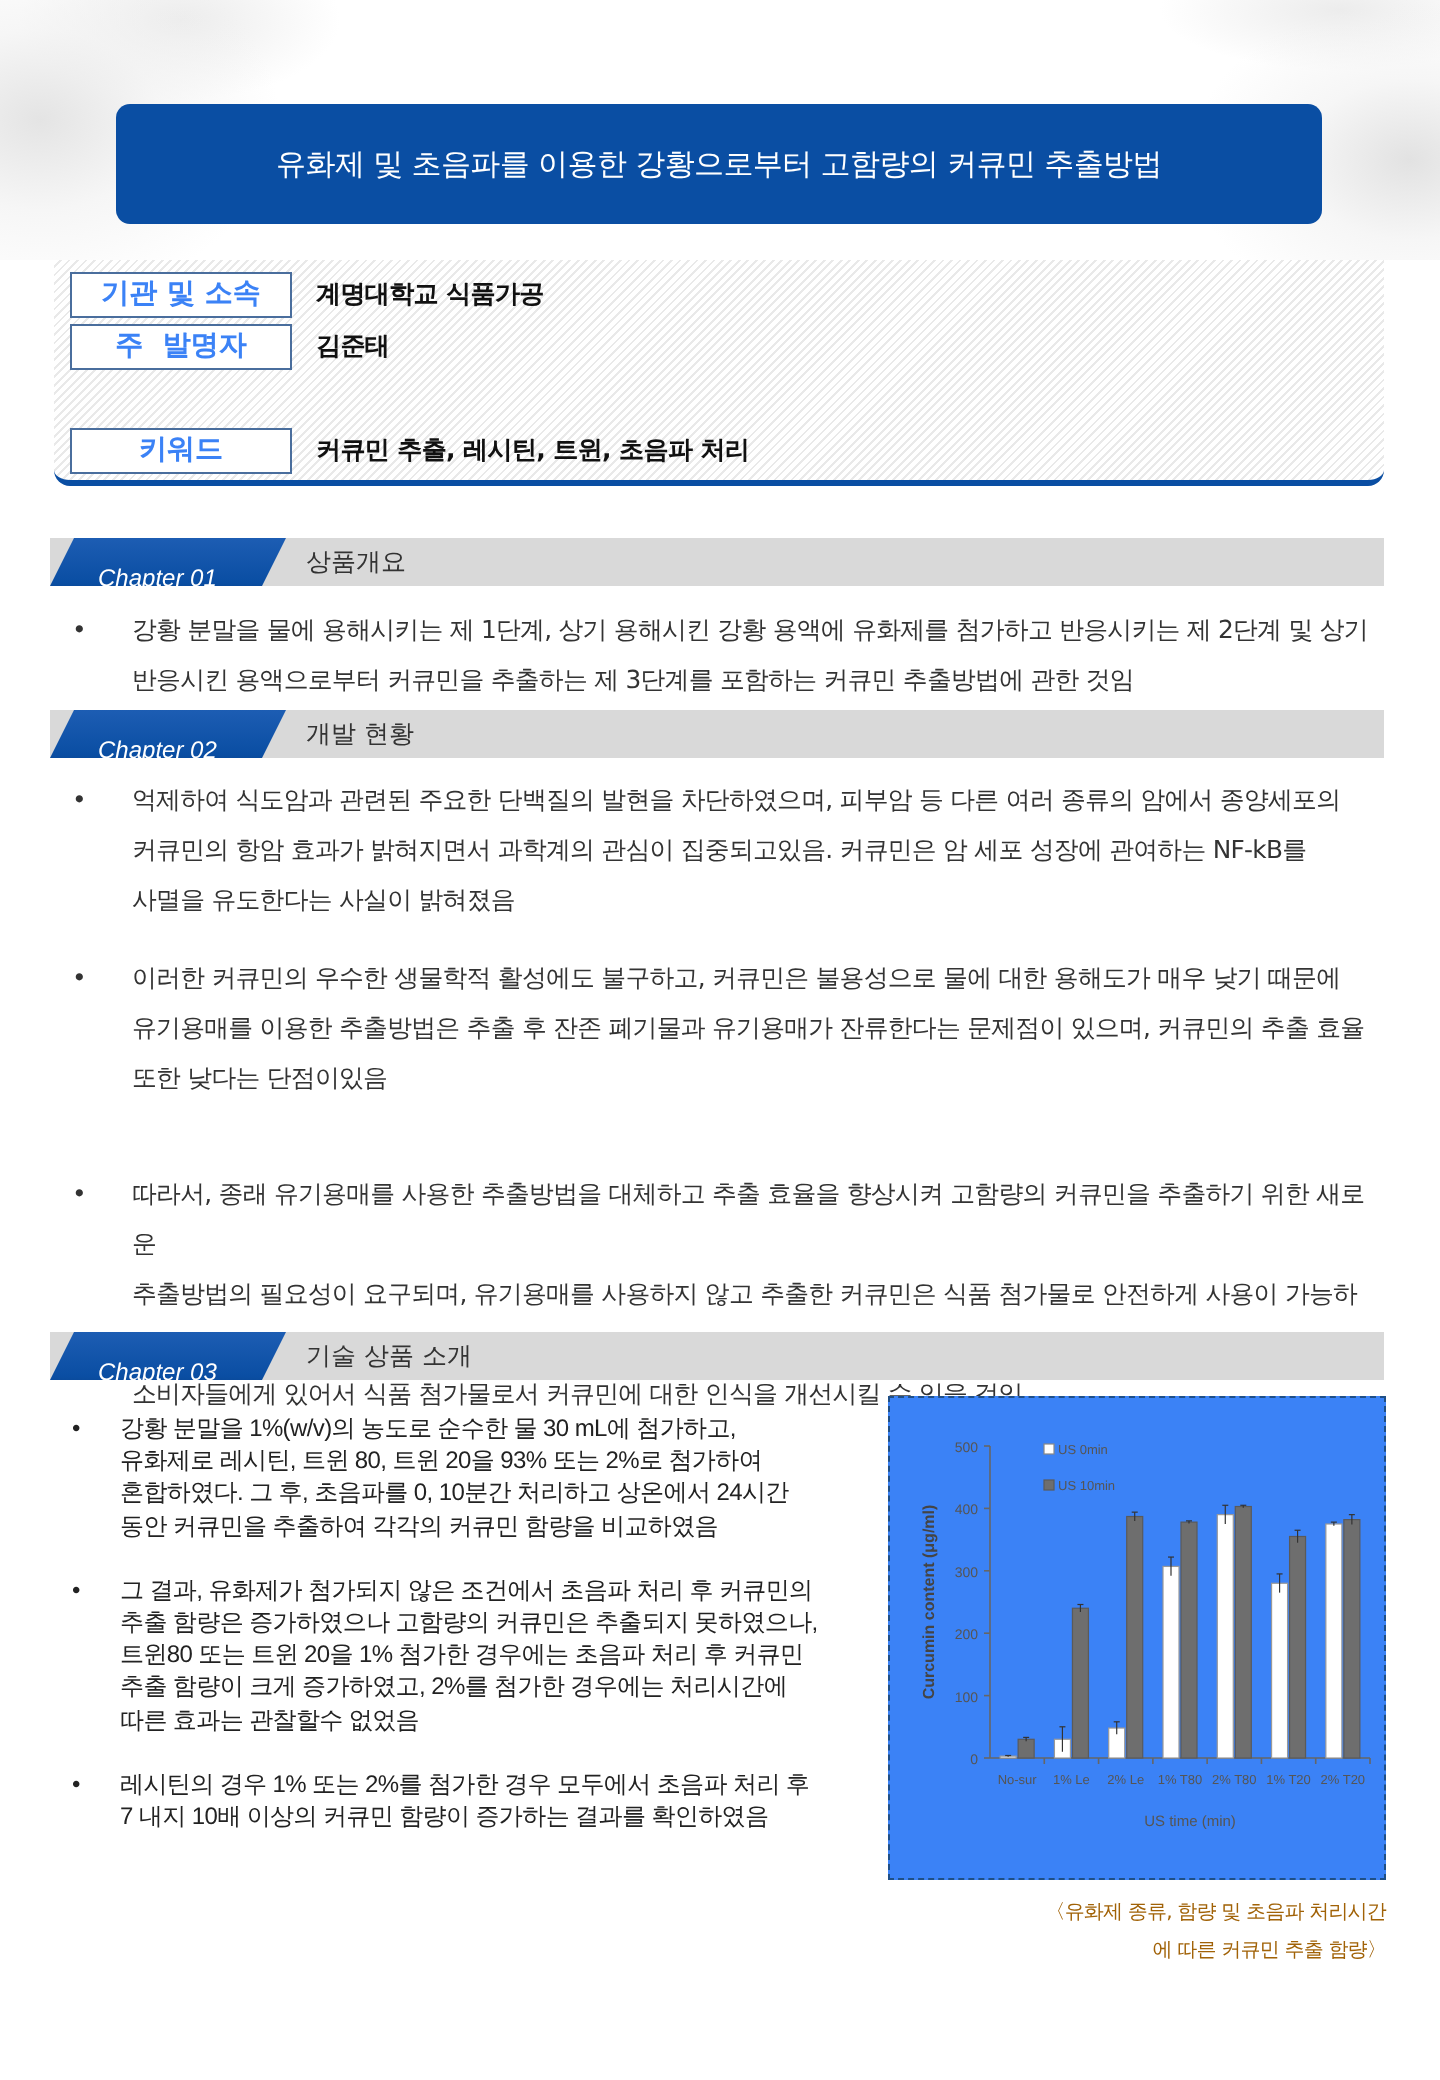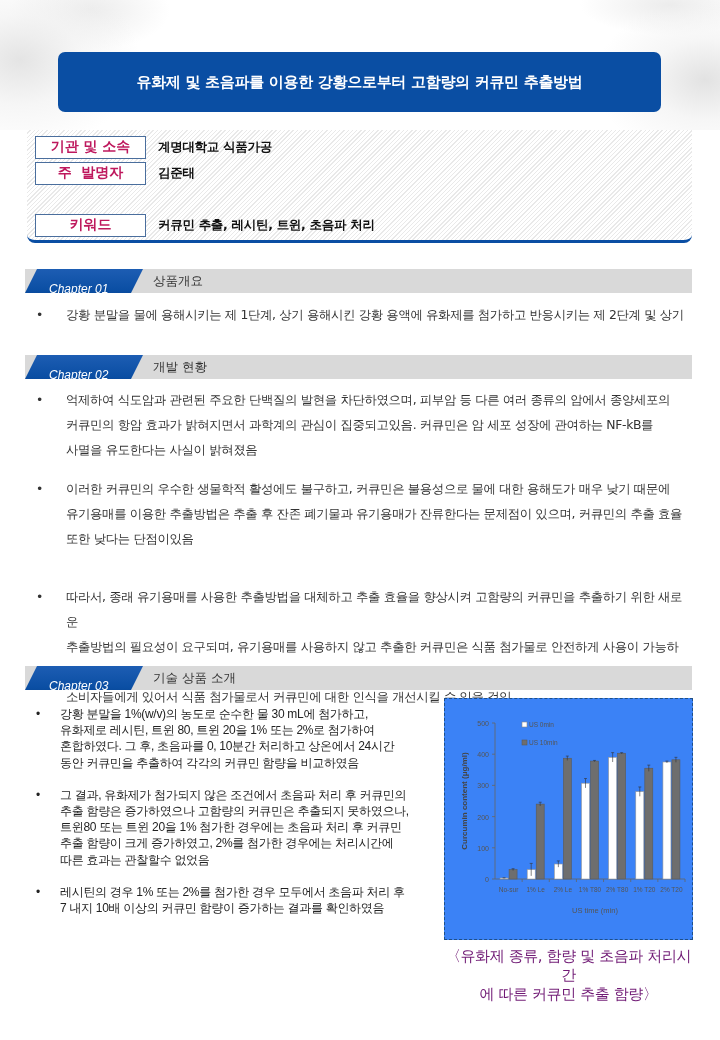--- a/index.html
+++ b/index.html
@@ -12,33 +12,33 @@
       radial-gradient(ellipse 120px 90px at 20px 60px, #e4e4e4 0%, rgba(240,240,240,0.6) 50%, rgba(255,255,255,0) 100%),
       radial-gradient(ellipse 110px 80px at 705px 80px, #e2e2e2 0%, rgba(240,240,240,0.6) 50%, rgba(255,255,255,0) 100%),
       radial-gradient(ellipse 80px 40px at 90px 10px, #ececec 0%, rgba(255,255,255,0) 100%),
       radial-gradient(ellipse 90px 30px at 670px 5px, #ececec 0%, rgba(255,255,255,0) 100%);
   }
 
   .title-bar {
     position: absolute; left: 58px; top: 52px; width: 603px; height: 60px;
     background: #0a4ea3; border-radius: 7px;
     display: flex; align-items: center; justify-content: center;
-    color: #fff; font-size: 15px; font-weight: bold; letter-spacing: -0.3px;
+    color: #fff; font-size: 15px; font-weight: normal; letter-spacing: -0.3px;
   }
 
   .info-box {
     position: absolute; left: 27px; top: 130px; width: 665px; height: 113px;
     background: repeating-linear-gradient(135deg, #ffffff 0px, #ffffff 2px, #e9e9e9 2px, #e9e9e9 3px);
     border-radius: 0 0 8px 8px;
     border-bottom: 3px solid #0a4ea3;
   }
   .info-row { position: absolute; left: 8px; height: 24px; display: flex; align-items: center; }
   .info-label {
     width: 111px; height: 23px; background: #fff; border: 1px solid #4a6e9d;
-    color: #be185d; font-weight: bold; font-size: 14px; display: flex; align-items: center; justify-content: center;
+    color: #3b82f6; font-weight: bold; font-size: 14px; display: flex; align-items: center; justify-content: center;
   }
   .info-value { margin-left: 12px; font-size: 12.5px; font-weight: bold; color: #111; letter-spacing: -0.3px; }
 
   .chapter {
     position: absolute; left: 25px; width: 667px; height: 24px; background: #d9d9d9;
   }
   .chapter-tab {
     position: absolute; left: 0; top: 0; width: 118px; height: 40px;
     background: linear-gradient(180deg, #1d5db3 0%, #0a4ea3 55%, #07326b 100%);
     clip-path: polygon(12px 0, 118px 0, 106px 24px, 0 24px);
@@ -52,21 +52,21 @@
   .para .text { display: block; padding-left: 30px; }
 
   .sec3-list { position: absolute; left: 36px; top: 706px; width: 390px; font-size: 12px; color: #222; line-height: 16.2px; letter-spacing: -0.3px; font-family: "Liberation Sans", sans-serif; }
   .sec3-item { position: relative; padding-left: 24px; margin-bottom: 16px; }
   .sec3-item .bullet { position: absolute; left: 0; top: 0; }
 
   .chart-frame {
     position: absolute; left: 444px; top: 698px; width: 249px; height: 242px;
     border: 1px dashed #1f4f86; background: #3b82f6;
   }
-  .chart-caption { position: absolute; left: 444px; top: 947px; width: 249px; text-align: center; font-size: 15px; line-height: 19px; color: #701a75; letter-spacing: -0.4px; }
+  .chart-caption { position: absolute; left: 444px; top: 947px; width: 249px; text-align: right; font-size: 10px; line-height: 19px; color: #a16207; letter-spacing: -0.4px; }
 
   svg text { font-family: "Liberation Sans", sans-serif; }
 </style>
 </head>
 <body>
 
 <div class="bg-clouds"></div>
 
 <div class="title-bar">
   <span>유화제 및 초음파를 이용한 강황으로부터 고함량의 커큐민 추출방법</span>
@@ -87,20 +87,21 @@
   </div>
 </div>
 
 <div class="chapter" style="top:269px">
   <div class="chapter-tab">Chapter 01</div>
   <div class="chapter-title">상품개요</div>
 </div>
 <div class="para" style="top:302px; width:650px">
   <span class="bullet">•</span>
   <span class="text">강황 분말을 물에 용해시키는 제 1단계, 상기 용해시킨 강황 용액에 유화제를 첨가하고 반응시키는 제 2단계 및 상기</span>
+  <span class="text">반응시킨 용액으로부터 커큐민을 추출하는 제 3단계를 포함하는 커큐민 추출방법에 관한 것임</span>
 </div>
 
 <div class="chapter" style="top:355px">
   <div class="chapter-tab">Chapter 02</div>
   <div class="chapter-title">개발 현황</div>
 </div>
 <div class="para" style="top:387px; width:650px">
   <span class="bullet">•</span>
   <span class="text">억제하여 식도암과 관련된 주요한 단백질의 발현을 차단하였으며, 피부암 등 다른 여러 종류의 암에서 종양세포의</span>
   <span class="text">커큐민의 항암 효과가 밝혀지면서 과학계의 관심이 집중되고있음. 커큐민은 암 세포 성장에 관여하는 NF-kB를</span>
@@ -121,21 +122,21 @@
 
 <div class="chapter" style="top:666px">
   <div class="chapter-tab">Chapter 03</div>
   <div class="chapter-title">기술 상품 소개</div>
 </div>
 
 <div class="sec3-list">
   <div class="sec3-item">
     <span class="bullet">•</span>
     <div>강황 분말을 1%(w/v)의 농도로 순수한 물 30 mL에 첨가하고,</div>
-    <div>유화제로 레시틴, 트윈 80, 트윈 20을 1% 또는 2%로 첨가하여</div>
+    <div>유화제로 레시틴, 트윈 80, 트윈 20을 93% 또는 2%로 첨가하여</div>
     <div>혼합하였다. 그 후, 초음파를 0, 10분간 처리하고 상온에서 24시간</div>
     <div>동안 커큐민을 추출하여 각각의 커큐민 함량을 비교하였음</div>
   </div>
   <div class="sec3-item">
     <span class="bullet">•</span>
     <div>그 결과, 유화제가 첨가되지 않은 조건에서 초음파 처리 후 커큐민의</div>
     <div>추출 함량은 증가하였으나 고함량의 커큐민은 추출되지 못하였으나,</div>
     <div>트윈80 또는 트윈 20을 1% 첨가한 경우에는 초음파 처리 후 커큐민</div>
     <div>추출 함량이 크게 증가하였고, 2%를 첨가한 경우에는 처리시간에</div>
     <div>따른 효과는 관찰할수 없었음</div>

